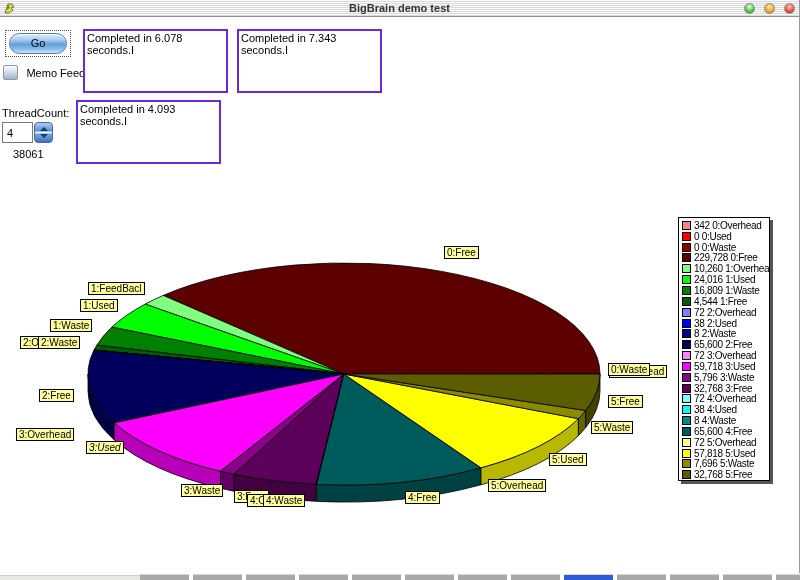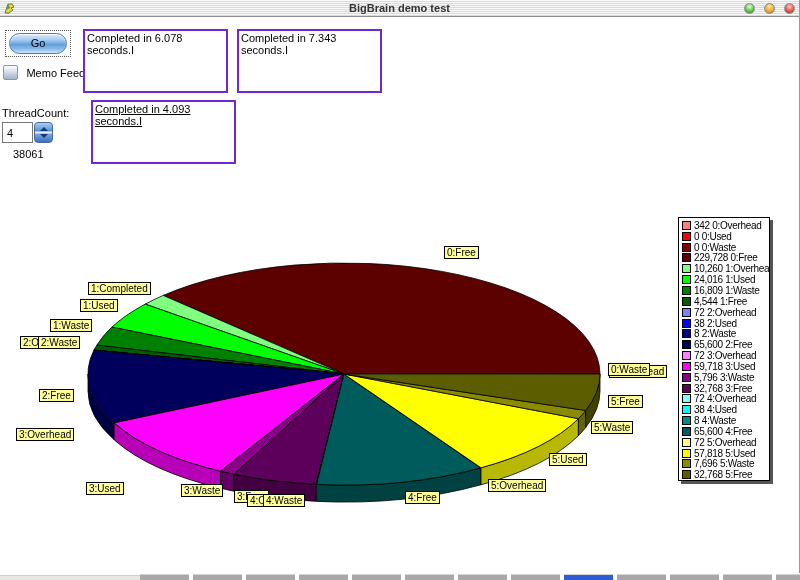--- a/index.html
+++ b/index.html
@@ -44,21 +44,21 @@
                 border-right:4px solid transparent; }
   .spin-up   { top:4px;    border-bottom:4px solid #123c74; }
   .spin-down { bottom:4px; border-top:4px solid #123c74; }
   #mem-counter { position:absolute; left:13px; top:148px; font-size:11px; color:#000; }
 
   
   .memo { position:absolute; width:145px; height:64px; border:2px solid #6d28d9; background:#fff;
           font-size:11px; color:#000; padding:1px 2px; overflow:hidden; }
   #memo-1 { left:83px;  top:29px; }
   #memo-2 { left:237px; top:29px; }
-  #memo-3 { left:91px;  top:100px;text-decoration:underline; }
+  #memo-3 { left:76px;  top:100px; }
   #memo-4 { left:237px; top:100px; }
 
   
   #chart-title { position:absolute; left:100px; top:192px; width:472px; text-align:center;
                  font-size:11px; color:#0000FF; white-space:pre; }
   #pie-svg { position:absolute; left:0; top:0; width:800px; height:580px; }
   .callout { position:absolute; background:#FFFF9E; border:1px solid #000; color:#000;
              font-size:10px; line-height:11px; padding:0 2px; white-space:nowrap; }
 
   
@@ -149,26 +149,26 @@
 
   <div id="callout-layer">
       <div class="callout" style="left: 20px; top: 336px;">2:Overhead</div>
       <div class="callout" style="left: 38px; top: 336px;">2:Waste</div>
       <div class="callout" style="left: 609px; top: 365px;">0:Overhead</div>
       <div class="callout" style="left: 608px; top: 363px;">0:Waste</div>
       <div class="callout" style="left: 234px; top: 490px;">3:Free</div>
       <div class="callout" style="left: 247px; top: 494px;">4:Overhead</div>
       <div class="callout" style="left: 263px; top: 494px;">4:Waste</div>
       <div class="callout" style="left: 444px; top: 246px;">0:Free</div>
-      <div class="callout" style="left: 88px; top: 282px;">1:Completed</div>
+      <div class="callout" style="left: 88px; top: 282px;">1:FeedBacl</div>
       <div class="callout" style="left: 80px; top: 299px;">1:Used</div>
       <div class="callout" style="left: 50px; top: 319px;">1:Waste</div>
       <div class="callout" style="left: 39px; top: 389px;">2:Free</div>
       <div class="callout" style="left: 16px; top: 428px; text-align: center;">3:Overhead</div>
-      <div class="callout" style="left: 86px; top: 482px;">3:Used</div>
+      <div class="callout" style="left: 86px; top: 441px; font-style: italic;">3:Used</div>
       <div class="callout" style="left: 181px; top: 484px;">3:Waste</div>
       <div class="callout" style="left: 405px; top: 491px;">4:Free</div>
       <div class="callout" style="left: 488px; top: 479px;">5:Overhead</div>
       <div class="callout" style="left: 549px; top: 453px;">5:Used</div>
       <div class="callout" style="left: 591px; top: 421px;">5:Waste</div>
       <div class="callout" style="left: 608px; top: 395px;">5:Free</div>
     </div>
 
   <div id="legend">
       <div class="legend-row">

